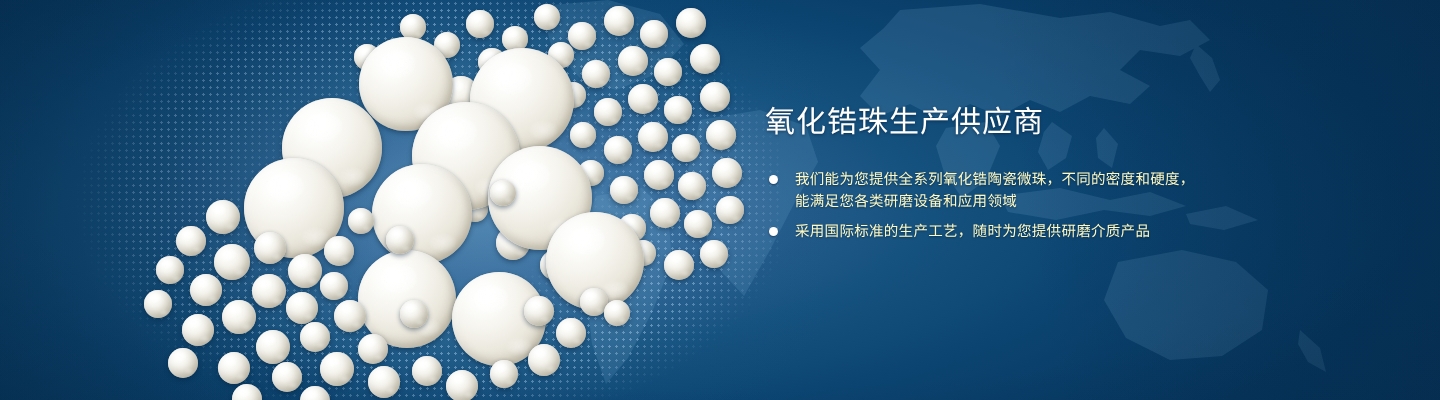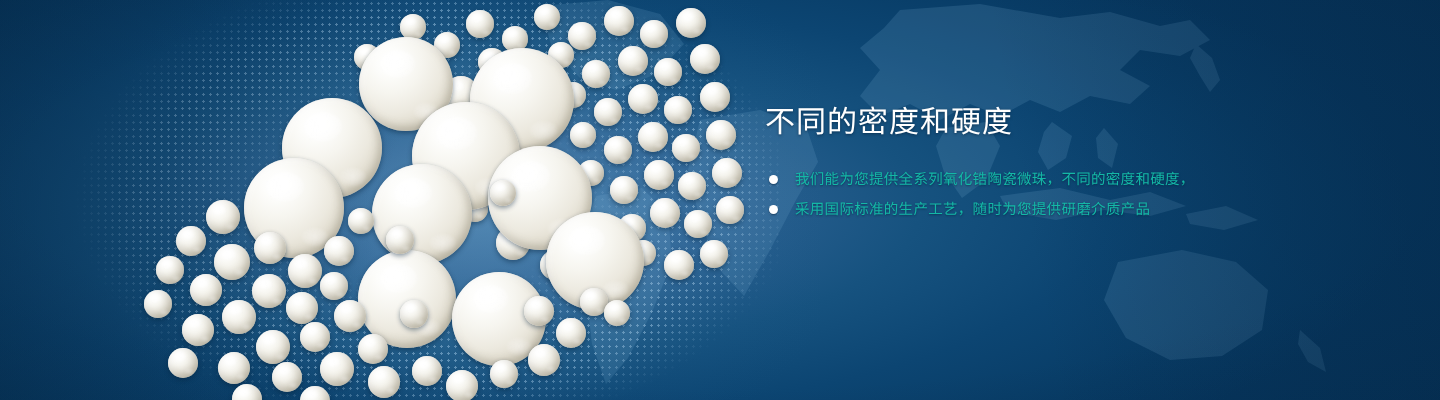--- a/index.html
+++ b/index.html
@@ -120,21 +120,21 @@
   }
   .bullets {
     list-style: none;
     margin: 0;
     padding: 0;
   }
   .bullet {
     position: relative;
     padding-left: 30px;
     margin-bottom: 8px;
-    color: #14b8a6;
+    color: #fef9c3;
     font-size: 14.5px;
     line-height: 22px;
     letter-spacing: 0.3px;
     text-shadow: 0 1px 2px rgba(2,24,45,0.5);
   }
   .bullet:last-child { margin-bottom: 9px; }
   .dot {
     position: absolute;
     left: 4px;
     top: 7px;
@@ -289,27 +289,28 @@
     <span class="bead" style="left:168px;top:348px;width:30px;height:30px;"></span>
     <span class="bead" style="left:232px;top:384px;width:30px;height:30px;"></span>
     <span class="bead" style="left:300px;top:386px;width:30px;height:30px;"></span>
     <span class="bead" style="left:400px;top:300px;width:28px;height:28px;"></span>
     <span class="bead" style="left:524px;top:296px;width:30px;height:30px;"></span>
     <span class="bead" style="left:490px;top:180px;width:26px;height:26px;"></span>
   </div>
 
   <div class="content">
 
-    <h1 class="headline">不同的密度和硬度</h1>
+    <h1 class="headline">氧化锆珠生产供应商</h1>
 
     <ul class="bullets">
 
       <li class="bullet">
         <span class="dot"></span>
         <span class="bullet-line">我们能为您提供全系列氧化锆陶瓷微珠，不同的密度和硬度，</span>
+        <span class="bullet-line">能满足您各类研磨设备和应用领域</span>
       </li>
 
 
       <li class="bullet">
         <span class="dot"></span>
         <span class="bullet-line">采用国际标准的生产工艺，随时为您提供研磨介质产品</span>
       </li>
 
     </ul>
   </div>

